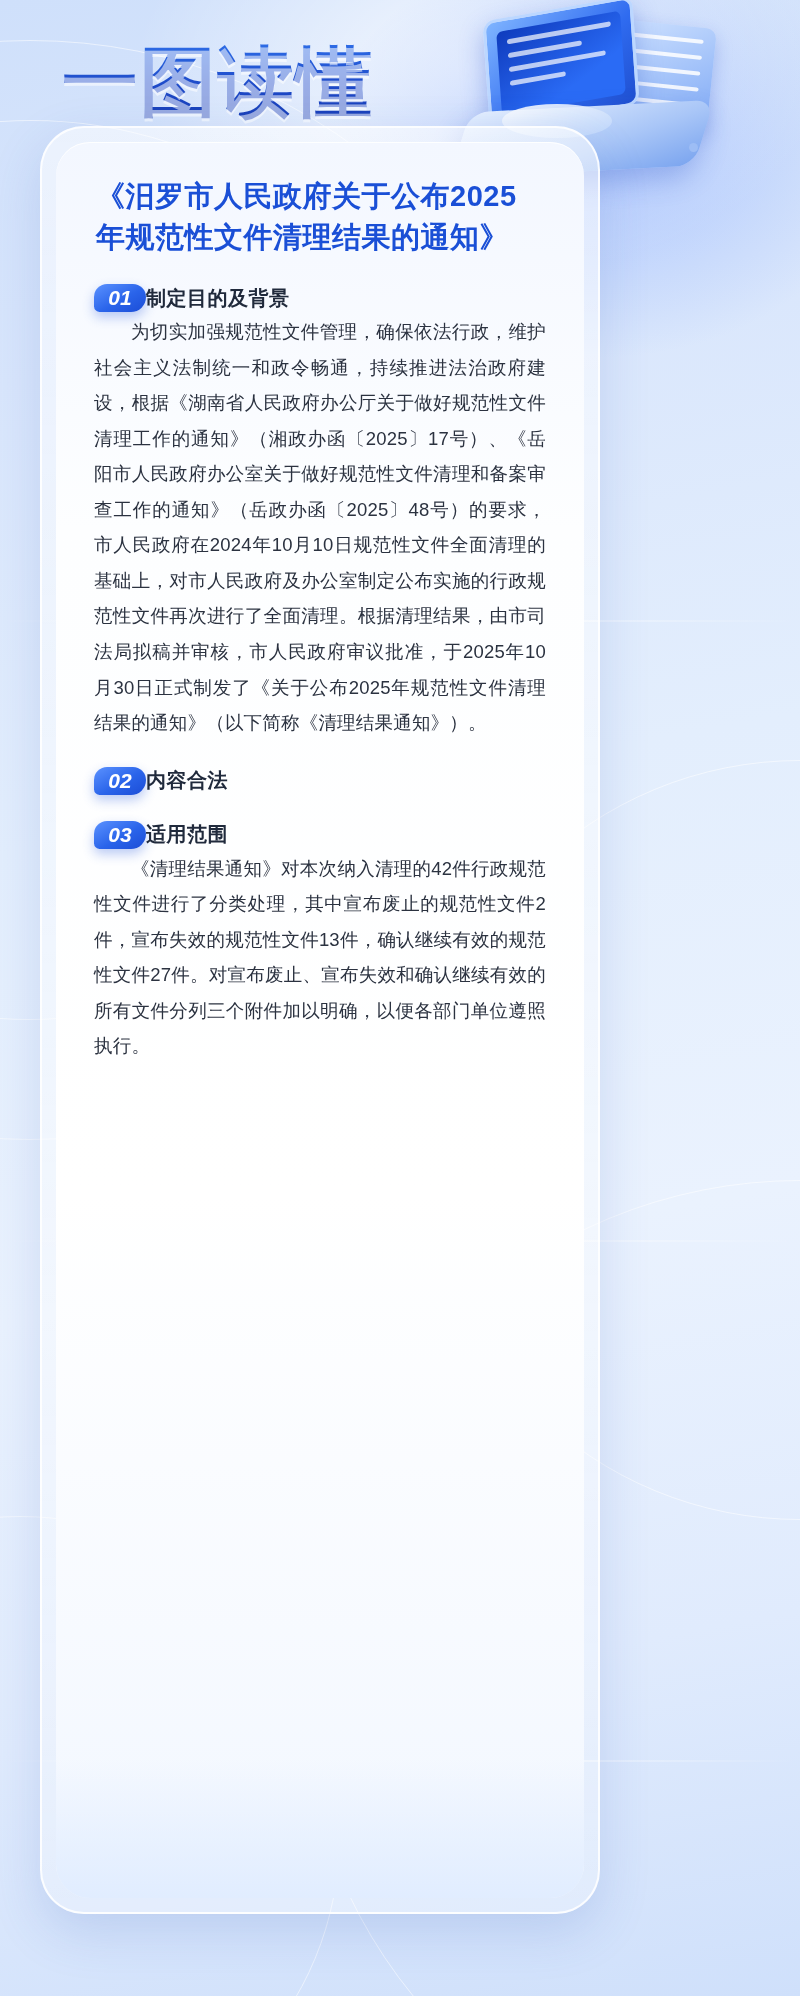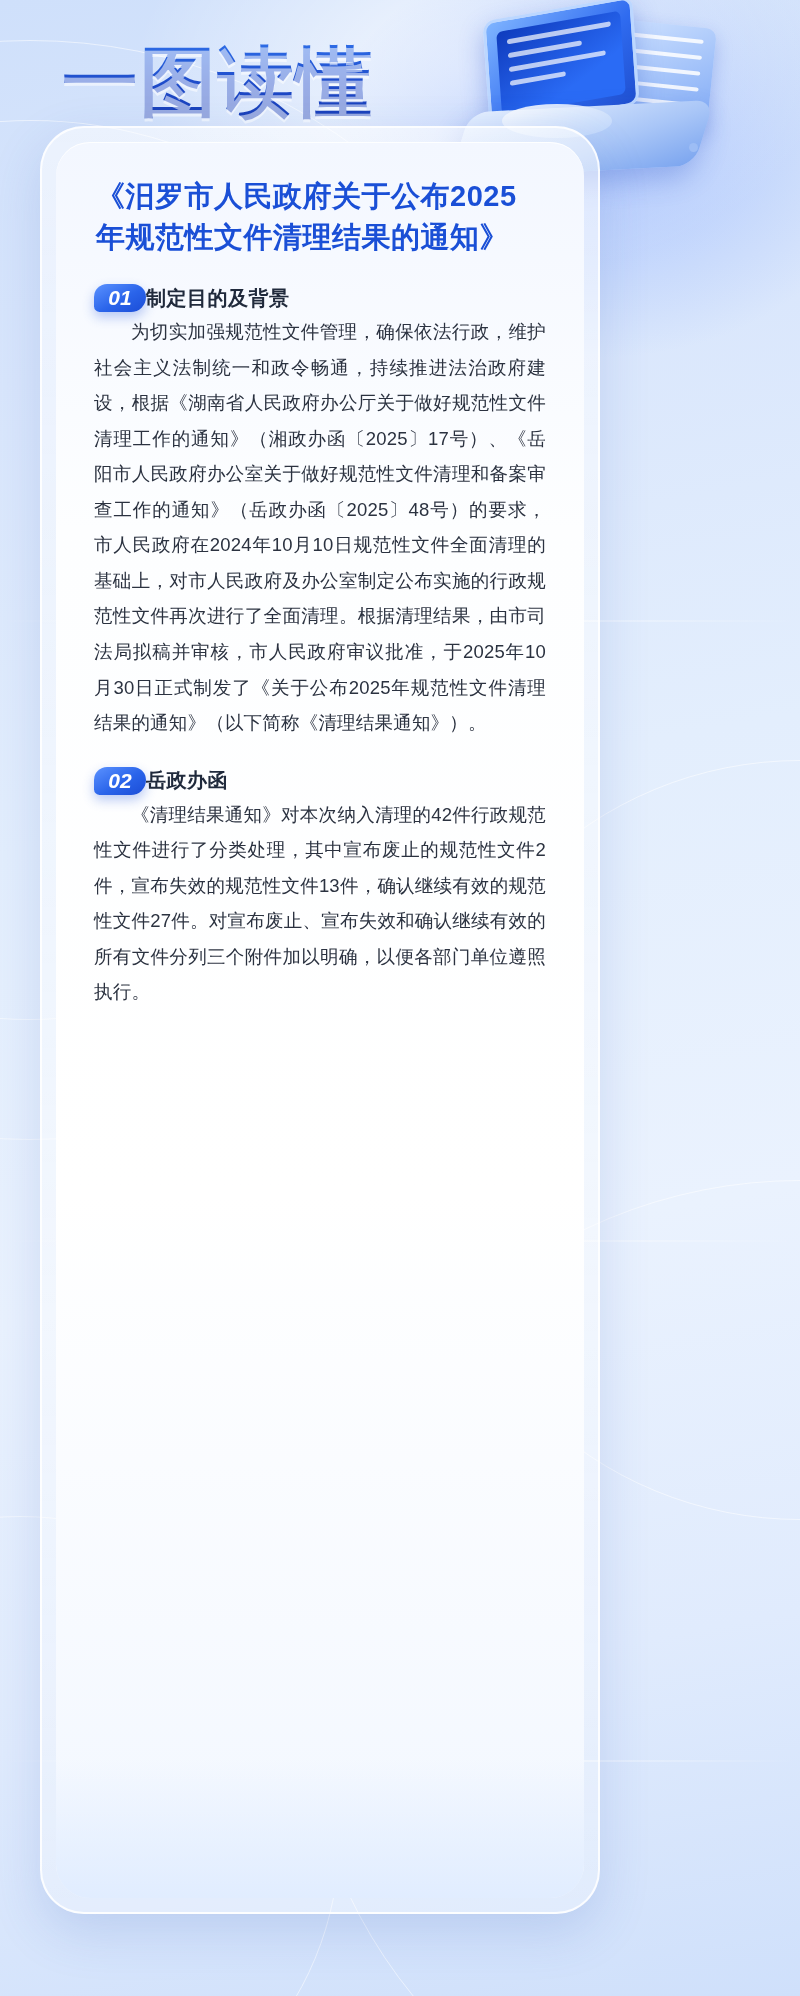--- a/index.html
+++ b/index.html
@@ -229,25 +229,29 @@
       <div class="sec-head">
         <div class="num-badge">01</div>
         <div class="sec-title">制定目的及背景</div>
       </div>
       <div class="sec-body">为切实加强规范性文件管理，确保依法行政，维护社会主义法制统一和政令畅通，持续推进法治政府建设，根据《湖南省人民政府办公厅关于做好规范性文件清理工作的通知》（湘政办函〔2025〕17号）、《岳阳市人民政府办公室关于做好规范性文件清理和备案审查工作的通知》（岳政办函〔2025〕48号）的要求，市人民政府在2024年10月10日规范性文件全面清理的基础上，对市人民政府及办公室制定公布实施的行政规范性文件再次进行了全面清理。根据清理结果，由市司法局拟稿并审核，市人民政府审议批准，于2025年10月30日正式制发了《关于公布2025年规范性文件清理结果的通知》（以下简称《清理结果通知》）。</div>
     </div>
 
     <div class="section">
       <div class="sec-head">
         <div class="num-badge">02</div>
-        <div class="sec-title">岳政办函</div>
-      </div>
-    </div>
-
-    <div class="section">
+        <div class="sec-title">内容合法</div>
+      </div>
+    </div>
+
+    <div class="section">
+      <div class="sec-head">
+        <div class="num-badge">03</div>
+        <div class="sec-title">适用范围</div>
+      </div>
     </div>
 
     <div class="section">
       <div class="sec-body">《清理结果通知》对本次纳入清理的42件行政规范性文件进行了分类处理，其中宣布废止的规范性文件2件，宣布失效的规范性文件13件，确认继续有效的规范性文件27件。对宣布废止、宣布失效和确认继续有效的所有文件分列三个附件加以明确，以便各部门单位遵照执行。</div>
     </div>
 
     <div class="card-bottom-glow"></div>
   </div>
 </div>
 

